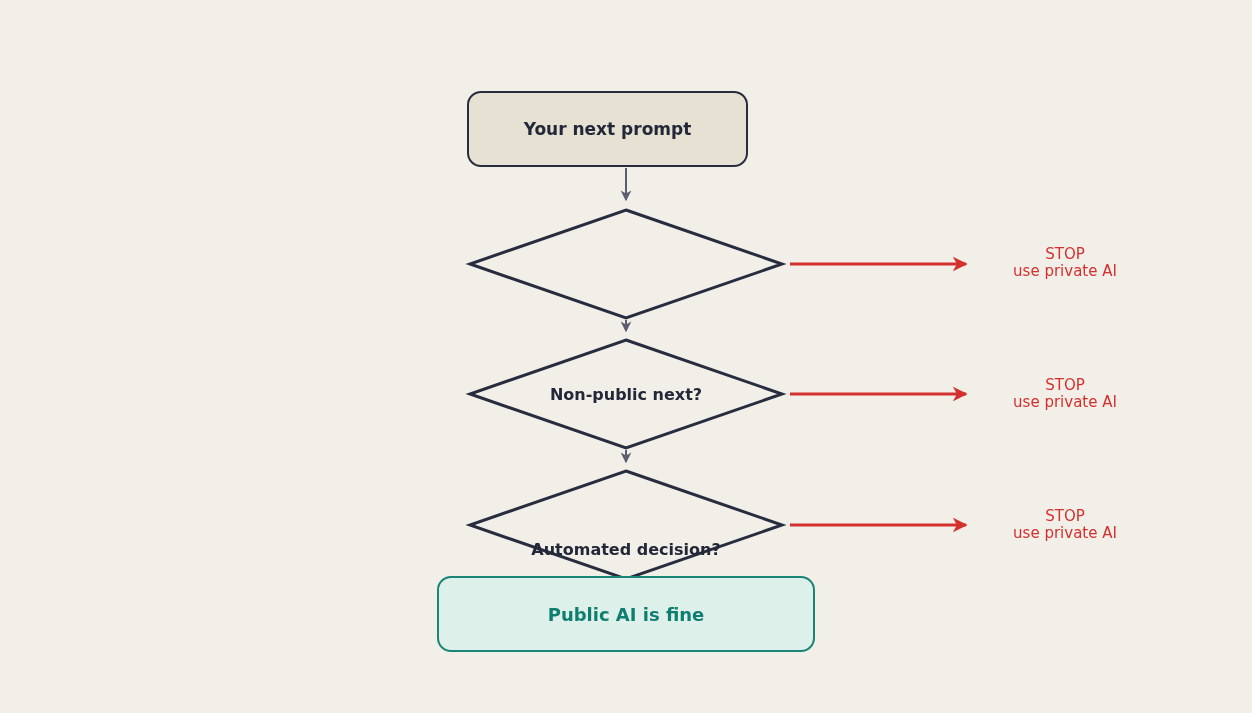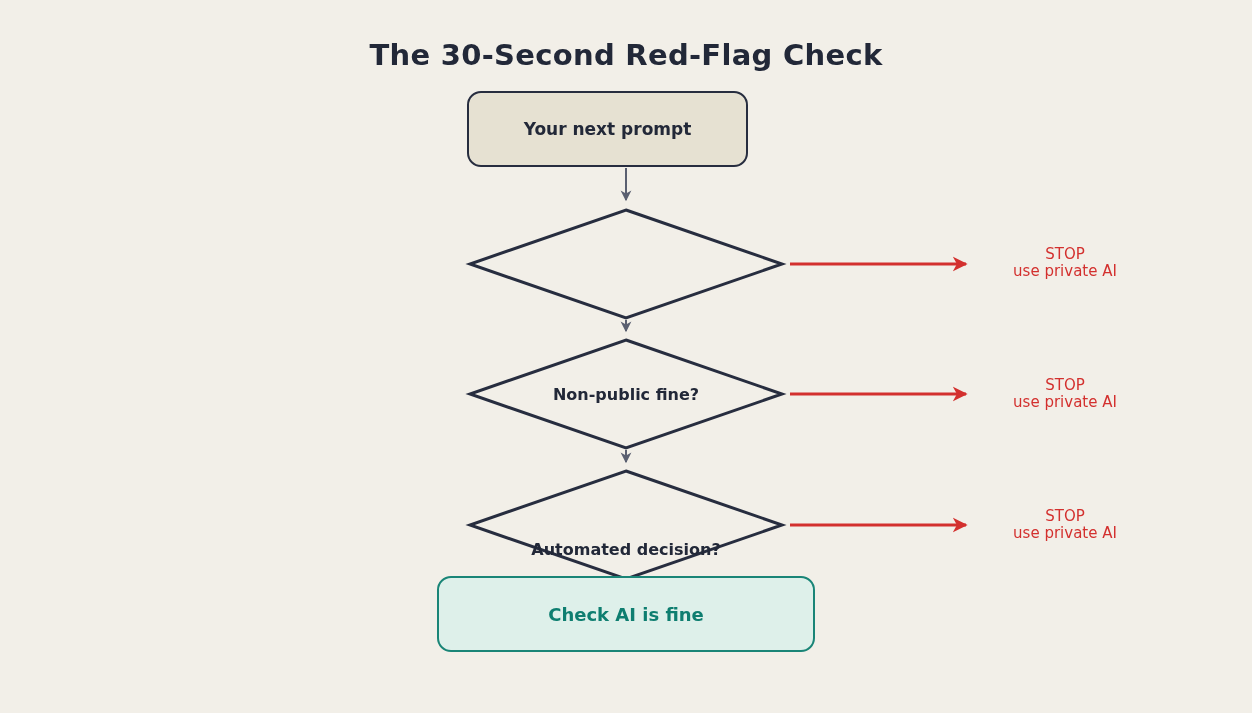--- a/index.html
+++ b/index.html
@@ -89,21 +89,20 @@
   .sl-3 { top: 508px; }
   .diamond { fill: none; stroke: #272d3f; stroke-width: 3; stroke-linejoin: miter; }
   .vline { stroke: #5a5f70; stroke-width: 2; }
   .rline { stroke: #d3302e; stroke-width: 3; }
 </style>
 </head>
 <body>
 
 <div class="canvas">
 
-  <h1 class="title">The 30-Second Red-Flag Check</h1>
 
   <svg class="flow-layer" width="1252" height="713" viewBox="0 0 1252 713">
     <defs>
       <marker id="arrowGray" viewBox="0 0 10 10" refX="8" refY="5" markerWidth="6" markerHeight="6" orient="auto-start-reverse">
         <path d="M0,0.5 L9,5 L0,9.5 L2.5,5 z" fill="#5a5f70"></path>
       </marker>
       <marker id="arrowRed" viewBox="0 0 10 10" refX="8" refY="5" markerWidth="5.5" markerHeight="5.5" orient="auto-start-reverse">
         <path d="M0,0.5 L9,5 L0,9.5 L2.5,5 z" fill="#d3302e"></path>
       </marker>
     </defs>
@@ -118,33 +117,33 @@
 
     <line class="rline" x1="790" y1="264" x2="966" y2="264" marker-end="url(#arrowRed)"></line>
     <line class="rline" x1="790" y1="394" x2="966" y2="394" marker-end="url(#arrowRed)"></line>
     <line class="rline" x1="790" y1="525" x2="966" y2="525" marker-end="url(#arrowRed)"></line>
   </svg>
 
   <div class="node start-node">
     <span>Your next prompt</span>
   </div>
 
-  <div class="diamond-label dl-2">Non-public fine?</div>
+  <div class="diamond-label dl-2">Non-public next?</div>
   <div class="diamond-label dl-3">Automated decision?</div>
 
   <div class="stop-label sl-1">
     <div>STOP</div>
     <div>use private AI</div>
   </div>
   <div class="stop-label sl-2">
     <div>STOP</div>
     <div>use private AI</div>
   </div>
   <div class="stop-label sl-3">
     <div>STOP</div>
     <div>use private AI</div>
   </div>
 
   <div class="node end-node">
-    <span>Check AI is fine</span>
+    <span>Public AI is fine</span>
   </div>
 
 </div>
 
 </body></html>

